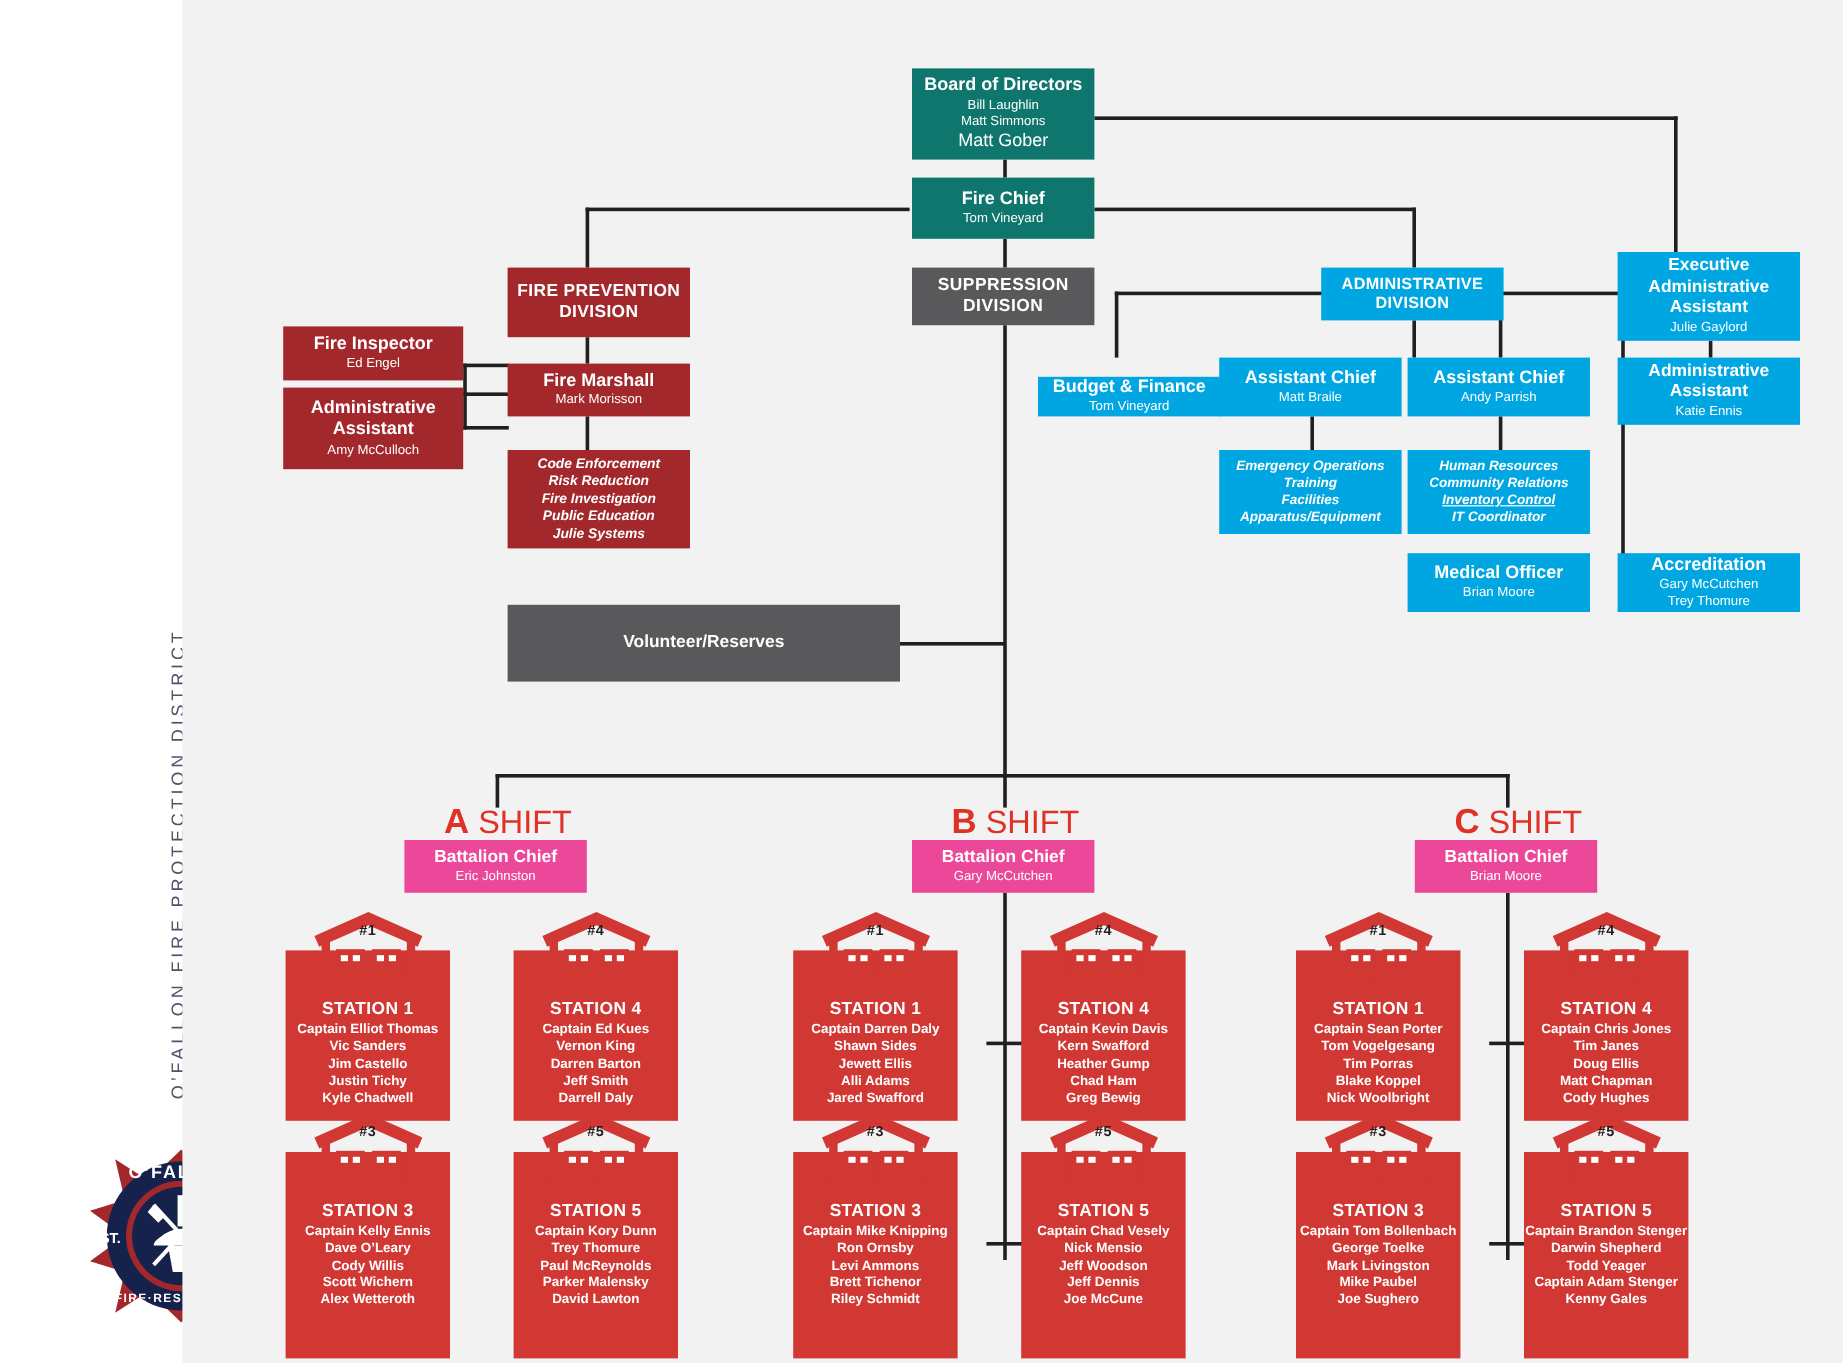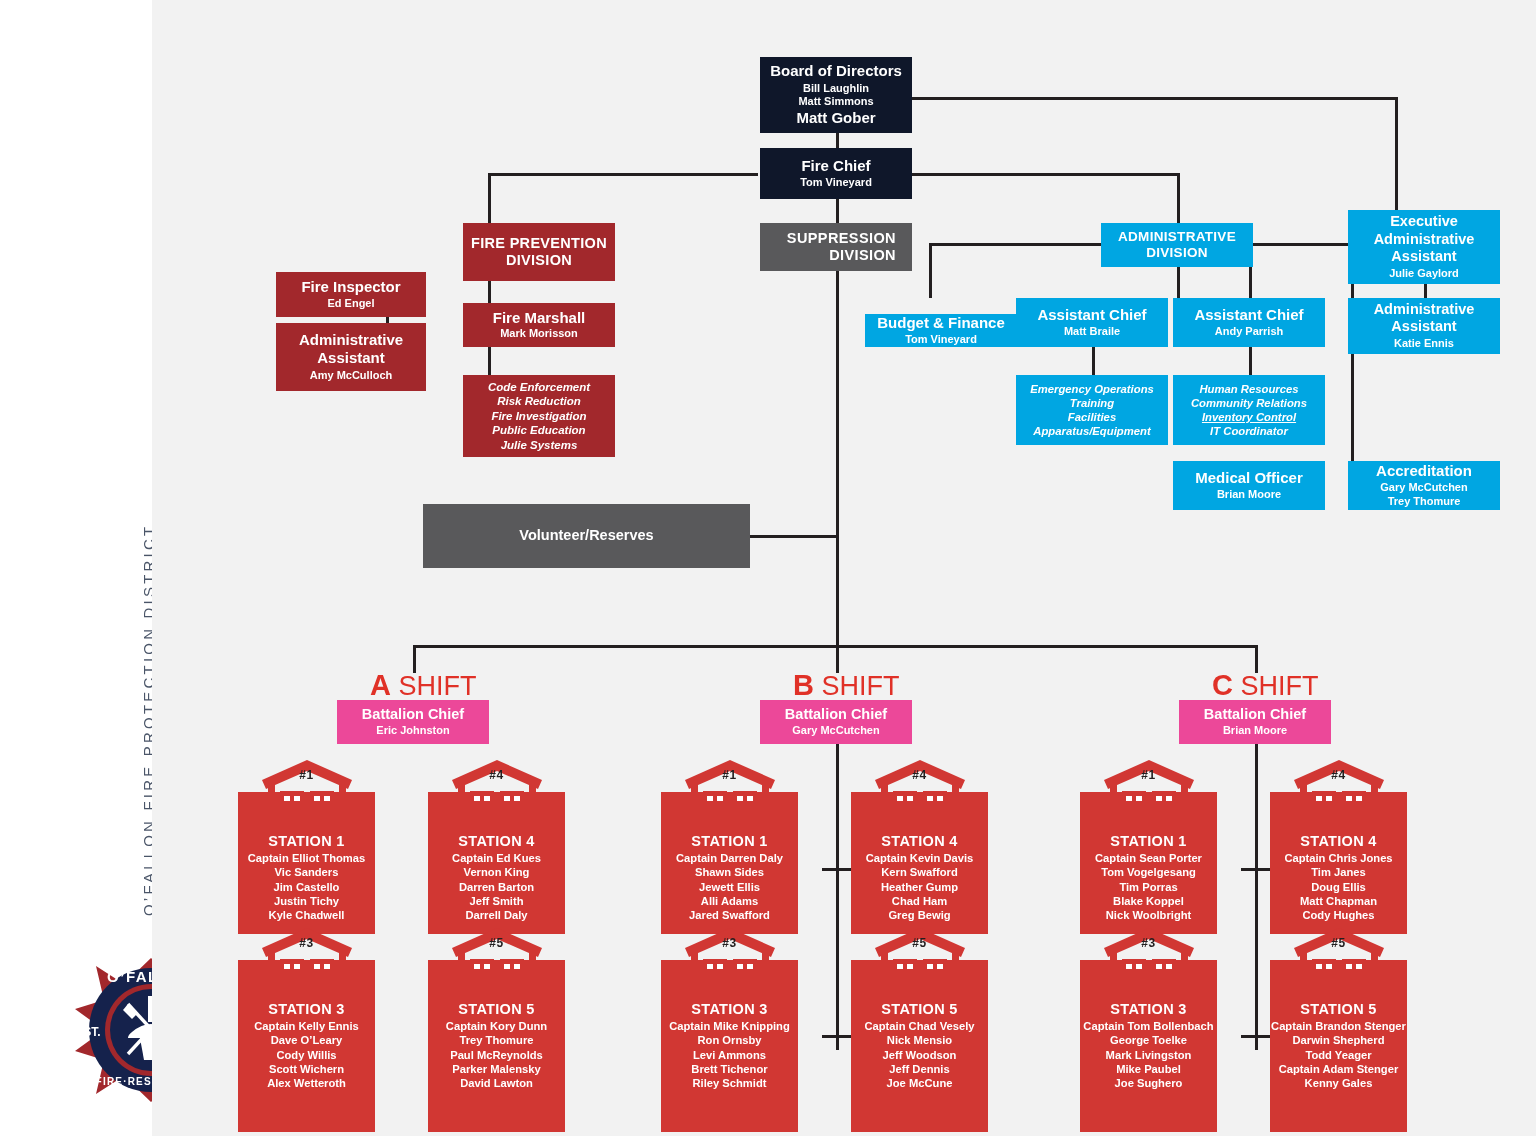--- a/index.html
+++ b/index.html
@@ -24,24 +24,24 @@
     color:#4a5568;
     letter-spacing:3.2px;
     font-size:15px;
   }
 
   
   .node{position:absolute;box-sizing:border-box;display:flex;flex-direction:column;
         align-items:center;justify-content:center;text-align:center;color:#ffffff;
         padding:4px 6px;}
   .node .t{font-weight:bold;line-height:1.18;}
-  .node .s{font-weight:bold;line-height:1.25;}
-  .navy{background:#0f172a;}
+  .node .s{font-weight:normal;line-height:1.25;}
+  .navy{background:#0f766e;}
   .gray{background:#59595b;}
-  .dred{background:#a2282c;margin-left:40px;}
+  .dred{background:#a2282c;}
   .cyan{background:#00a6e2;}
   .sred{background:#ec4899;}
   .list .s{font-style:italic;font-weight:bold;}
 
   
   .ln{position:absolute;background:#231f20;}
   .h{height:3px;}
   .v{width:3px;}
 
   
@@ -160,21 +160,21 @@
       <div class="s" style="font-size:11px;">Bill Laughlin</div>
       <div class="s" style="font-size:11px;">Matt Simmons</div>
       <div class="s" style="font-size:15px;">Matt Gober</div>
     </div>
 
     <div class="node navy" style="left:608px;top:148px;width:152px;height:51px;">
       <div class="t" style="font-size:15px;margin-bottom:2px;">Fire Chief</div>
       <div class="s" style="font-size:11px;">Tom Vineyard</div>
     </div>
 
-    <div class="node gray" style="left:608px;top:223px;width:152px;height:48px;text-align:right;">
+    <div class="node gray" style="left:608px;top:223px;width:152px;height:48px;">
       <div class="t" style="font-size:14.5px;letter-spacing:0.4px;max-width:120px;">SUPPRESSION DIVISION</div>
     </div>
 
     <div class="node dred" style="left:271px;top:223px;width:152px;height:58px;">
       <div class="t" style="font-size:14.5px;letter-spacing:0.3px;max-width:140px;">FIRE PREVENTION DIVISION</div>
     </div>
 
     <div class="node dred" style="left:271px;top:303px;width:152px;height:44px;">
       <div class="t" style="font-size:15px;margin-bottom:1px;">Fire Marshall</div>
       <div class="s" style="font-size:11px;">Mark Morisson</div>

